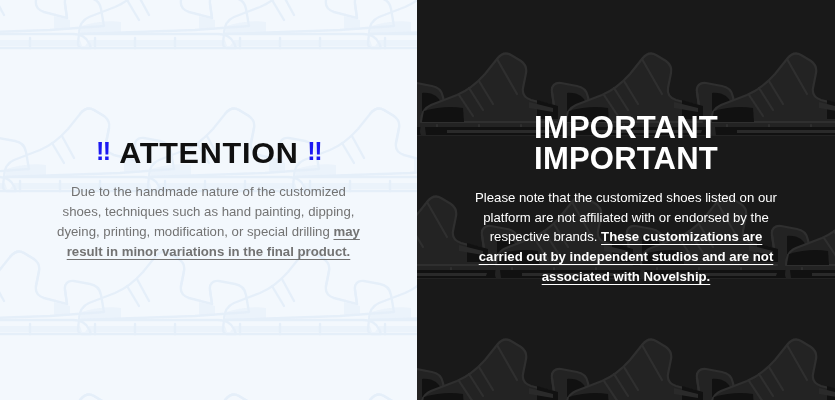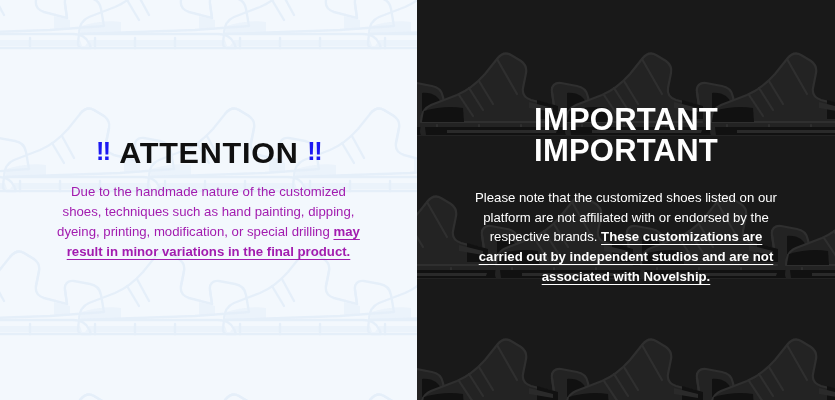--- a/index.html
+++ b/index.html
@@ -106,28 +106,28 @@
   }
   .heading-right .line {
     display: block;
     white-space: nowrap;
   }
 
   
   .body-left {
     margin: 0;
     text-align: center;
-    color: #a21caf;
+    color: #737373;
     font-size: 13.2px;
     line-height: 1.52;
     font-weight: 400;
     max-width: 316px;
   }
   .body-right {
-    margin: 8px;
+    margin: 0;
     text-align: center;
     color: #ffffff;
     font-size: 13.2px;
     line-height: 1.5;
     font-weight: 400;
     max-width: 320px;
   }
   .emph {
     font-weight: 700;
     text-decoration: underline;

